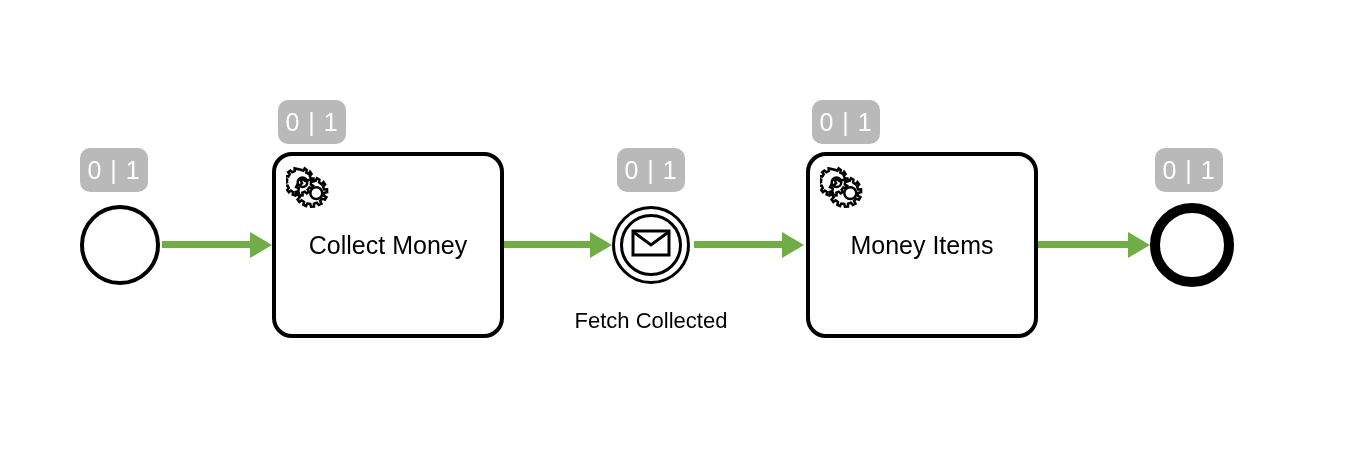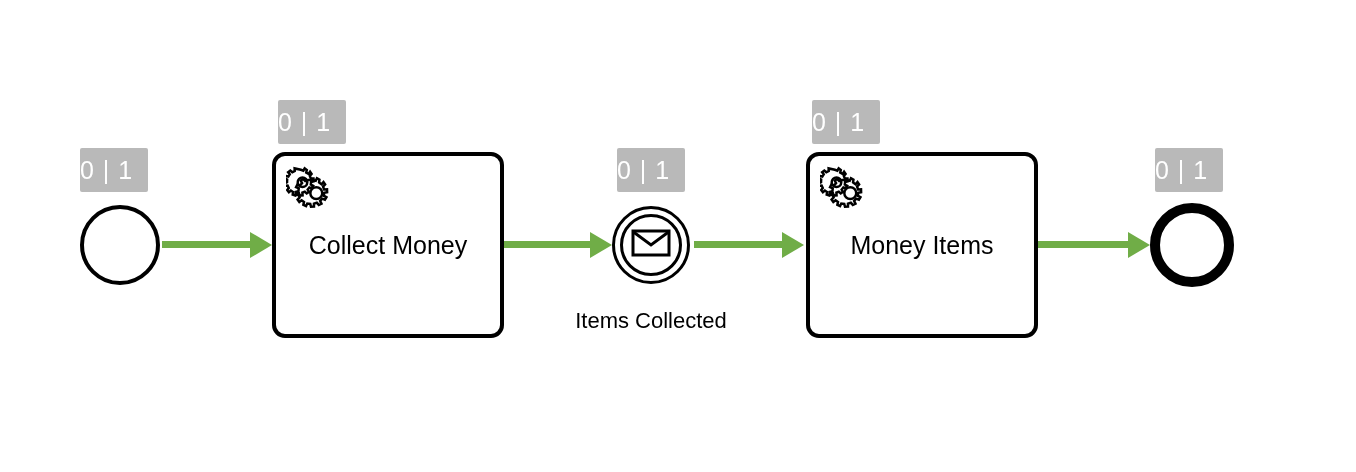--- a/index.html
+++ b/index.html
@@ -3,39 +3,39 @@
 <meta charset="utf-8">
 <style>
   html,body{margin:0;padding:0;background:#ffffff;}
   body{width:1356px;height:472px;overflow:hidden;
        font-family:"Liberation Sans",sans-serif;color:#000;}
   #canvas{position:relative;width:1356px;height:472px;}
 
   .node{position:absolute;}
 
   
-  .badge{position:absolute;background:#b9b9b9;border-radius:2px;
+  .badge{position:absolute;background:#b9b9b9;border-radius:10px;
          color:#ffffff;font-size:25px;line-height:44px;
-         height:44px;width:68px;letter-spacing:1px;
+         height:44px;width:68px;text-align:center;letter-spacing:1px;
          white-space:nowrap;}
 
   
   .event{position:absolute;border-radius:50%;background:#fff;box-sizing:border-box;}
   .event-start{width:80px;height:80px;border:4px solid #000;}
   .event-end{width:84px;height:84px;border:10px solid #000;}
   .event-inter{width:78px;height:78px;border:3px solid #000;}
   .event-inter-inner{position:absolute;left:5px;top:5px;
         width:62px;height:62px;border:3px solid #000;border-radius:50%;
         box-sizing:border-box;}
   .envelope{position:absolute;left:50%;top:50%;
         transform:translate(-50%,-50%);}
 
   
   .task{position:absolute;box-sizing:border-box;background:#fff;
-        border:4px solid #000;border-radius:13px;}
+        border:4px solid #000;border-radius:20px;}
   .task-label{position:absolute;left:0;right:0;top:50%;
         transform:translateY(-50%);text-align:center;
         font-size:25px;color:#000;padding:0 12px;}
   .task-icon{position:absolute;left:10px;top:8px;width:46px;height:46px;}
 
   
   .conn{position:absolute;height:7px;background:#70ad47;}
   .arrowhead{position:absolute;width:0;height:0;
         border-top:13px solid transparent;
         border-bottom:13px solid transparent;
@@ -87,21 +87,21 @@
       <div class="event-inter-inner"></div>
       <span class="envelope">
         <svg viewBox="0 0 40 28" width="40" height="28">
           <rect x="2" y="2" width="36" height="24" fill="#fff" stroke="#000" stroke-width="3"></rect>
           <path d="M2.5 3 L20 16 L37.5 3" fill="none" stroke="#000" stroke-width="3"></path>
         </svg>
       </span>
     </div>
   </div>
 
-  <div class="event-label" style="left:501px;top:308px;width:300px;">Items Collected</div>
+  <div class="event-label" style="left:501px;top:308px;width:300px;">Fetch Collected</div>
 
   <div class="conn" style="left:694px;top:241px;width:90px;"></div>
   <div class="arrowhead" style="left:782px;top:232px;"></div>
 
   <div class="badge" style="left:812px;top:100px;">0 | 1</div>
 
   <div class="task" style="left:806px;top:152px;width:232px;height:186px;">
     <span class="task-icon">
       <svg viewBox="0 0 48 48" width="46" height="46">
         <g fill="none" stroke="#000" stroke-width="2.6">

